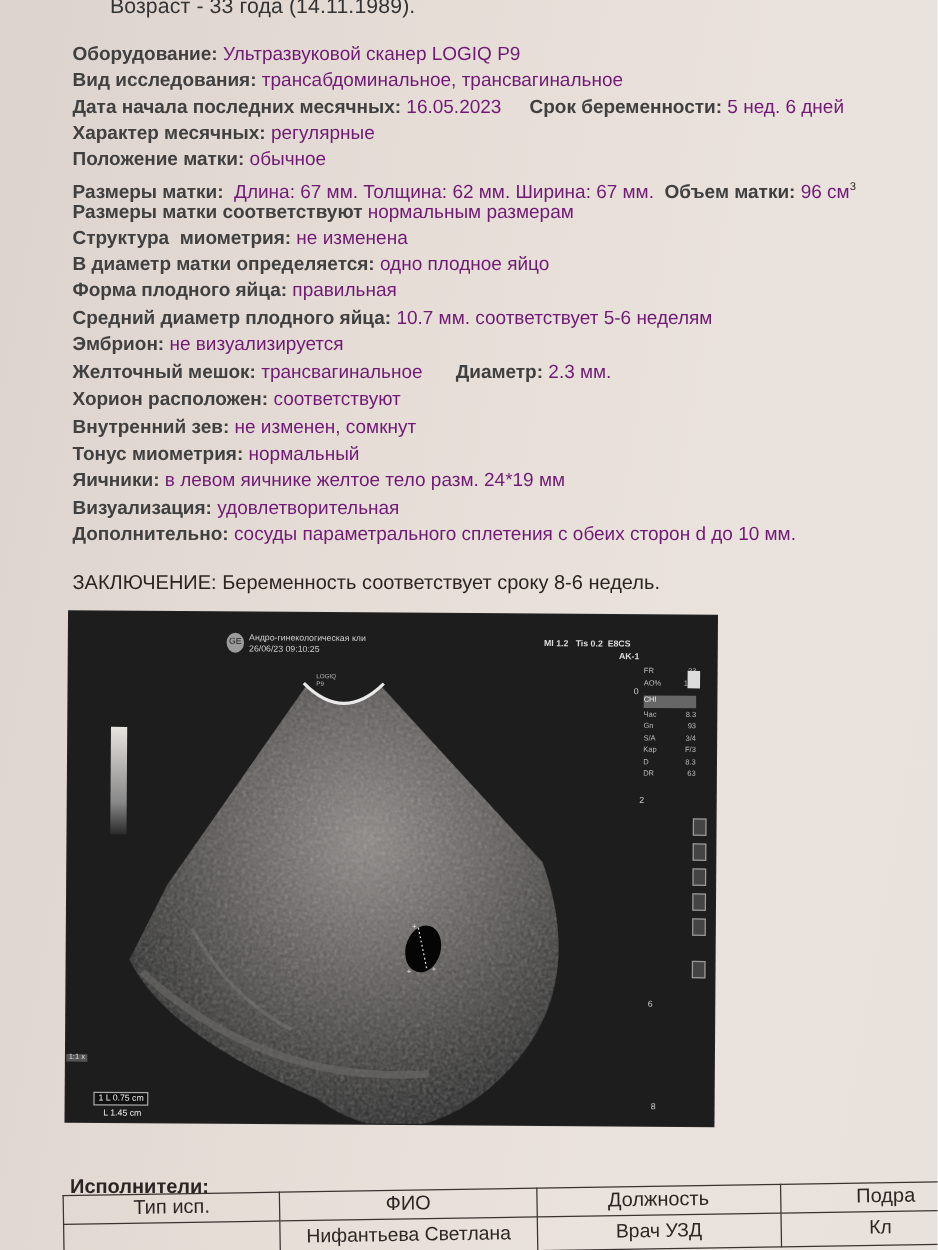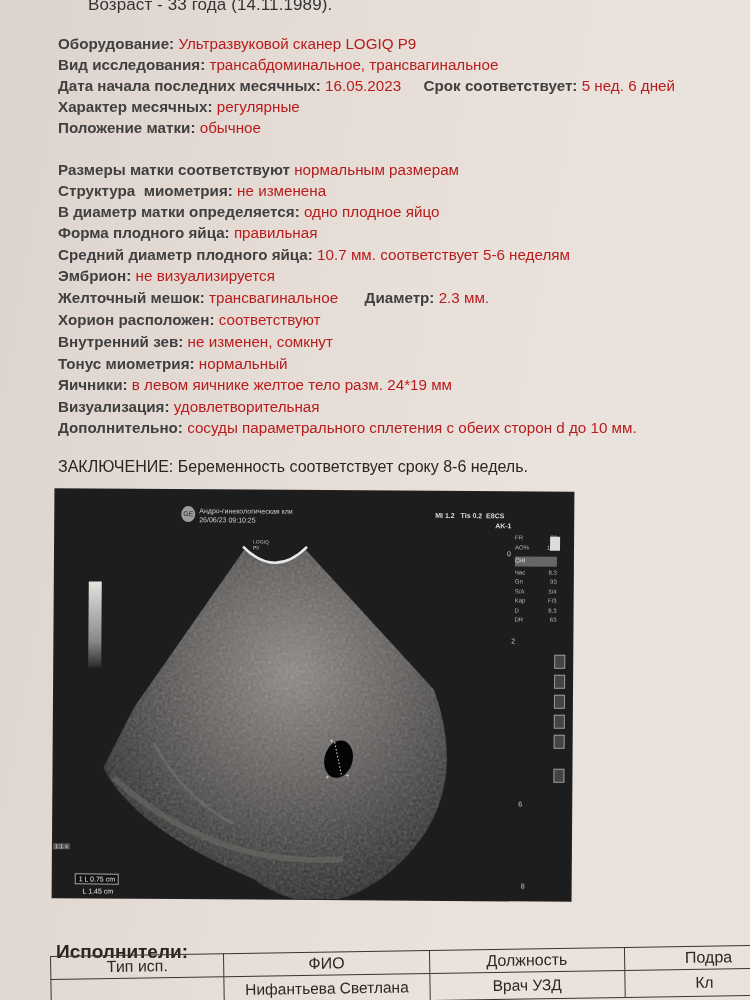--- a/index.html
+++ b/index.html
@@ -6,21 +6,21 @@
   body {
     width:750px; height:1000px; overflow:hidden; position:relative;
     background: linear-gradient(100deg, #ddd3ce 0%, #e6ddd7 40%, #eae2dc 70%, #e9e1db 100%);
     font-family: "Liberation Sans", sans-serif;
     color:#2a2523;
   }
   .doc { position:absolute; left:0; top:0; width:750px; height:776px;margin-left:40px; }
   .age { position:absolute; left:48px; top:-5px; font-size:17px; color:#333; letter-spacing:0.1px; }
   .row { position:absolute; left:18px; font-size:15.2px; white-space:nowrap; line-height:18px; }
   .row b { font-weight:bold; color:#404040; }
-  .row span.v { color:#b91c1c; }
+  .row span.v { color:#701a75; }
   .sup { font-size:9px; vertical-align:super; }
   .conclusion { position:absolute; left:18px; top:458px; font-size:16px; white-space:nowrap; }
   .conclusion b { font-weight:normal; }
 
   
   .us {
     position:absolute; left:14px; top:491px; width:518px; height:408px;
     background:#1c1d1c;
     box-shadow: 0 0 0 1px #222;
     overflow:hidden;
@@ -40,21 +40,21 @@
   .us .icons { position:absolute; left:500px; top:162px; display:flex; flex-direction:column; gap:6px; }
   .us .icons span { width:9px; height:12px; border:1px solid #999; background:#444; display:block; }
   .us .meas { position:absolute; left:22px; top:384px; font-size:7px; color:#eee; background:#111; border:1px solid #aaa; padding:1px 3px; }
   .us .meas2 { position:absolute; left:30px; top:398px; font-size:7px; color:#eee; }
   .us .zoomlbl { position:absolute; left:0px; top:354px; font-size:6px; color:#ddd; background:#555; padding:0 2px; }
   .fan {
     position:absolute; left:40px; top:48px; width:400px; height:380px;
   }
 
   
-  .performers { position:absolute; left:16px; top:941px; font-size:19px; font-weight:bold; color:#2a2523; }
+  .performers { position:absolute; left:16px; top:941px; font-size:16px; font-weight:bold; color:#2a2523; }
   table.perf {
     position:absolute; left:10px; top:956px; border-collapse:collapse;
     font-size:15.5px; transform: rotate(-0.9deg); transform-origin:left top;
   }
   table.perf td, table.perf th { border:1.5px solid #3a3330; padding:0; text-align:center; font-weight:normal; color:#2c2624; }
   table.perf th { font-size:16px; height:22px; }
 </style>
 </head>
 <body>
 
@@ -64,27 +64,31 @@
 
   <div class="row" style="top:35px">
     <b>Оборудование:</b> <span class="v">Ультразвуковой сканер LOGIQ P9</span>
   </div>
   <div class="row" style="top:56px">
     <b>Вид исследования:</b> <span class="v">трансабдоминальное, трансвагинальное</span>
   </div>
   <div class="row" style="top:77px">
     <b>Дата начала последних месячных:</b> <span class="v">16.05.2023</span>
     <span style="display:inline-block;width:14px"></span>
-    <b>Срок соответствует:</b> <span class="v">5 нед. 6 дней</span>
+    <b>Срок беременности:</b> <span class="v">5 нед. 6 дней</span>
   </div>
   <div class="row" style="top:98px">
     <b>Характер месячных:</b> <span class="v">регулярные</span>
   </div>
   <div class="row" style="top:119px">
     <b>Положение матки:</b> <span class="v">обычное</span>
+  </div>
+  <div class="row" style="top:140px">
+    <b>Размеры матки:</b>&nbsp; <span class="v">Длина: 67 мм. Толщина: 62 мм. Ширина: 67 мм.</span>
+    &nbsp;<b>Объем матки:</b> <span class="v">96 см</span><span class="sup">3</span>
   </div>
   <div class="row" style="top:161px">
     <b>Размеры матки соответствуют</b> <span class="v">нормальным размерам</span>
   </div>
   <div class="row" style="top:182px">
     <b style="white-space:pre">Структура  миометрия:</b> <span class="v">не изменена</span>
   </div>
   <div class="row" style="top:203px">
     <b>В диаметр матки определяется:</b> <span class="v">одно плодное яйцо</span>
   </div>

